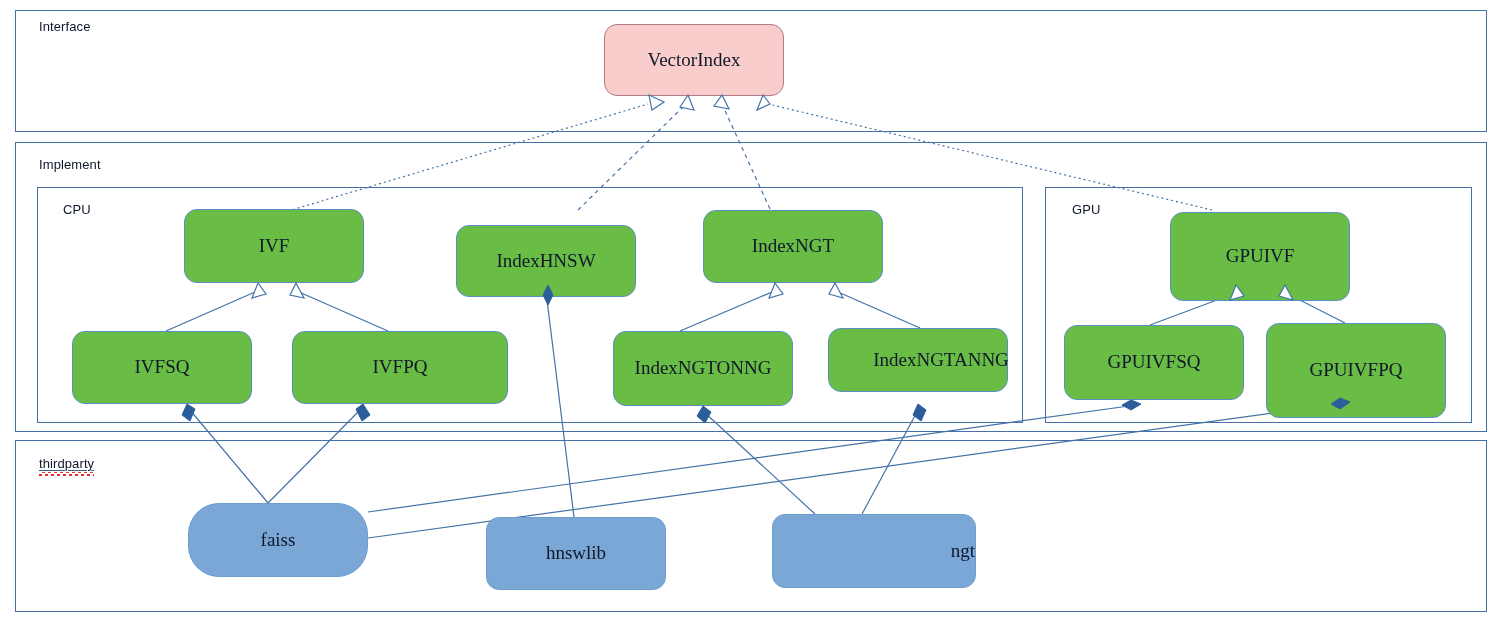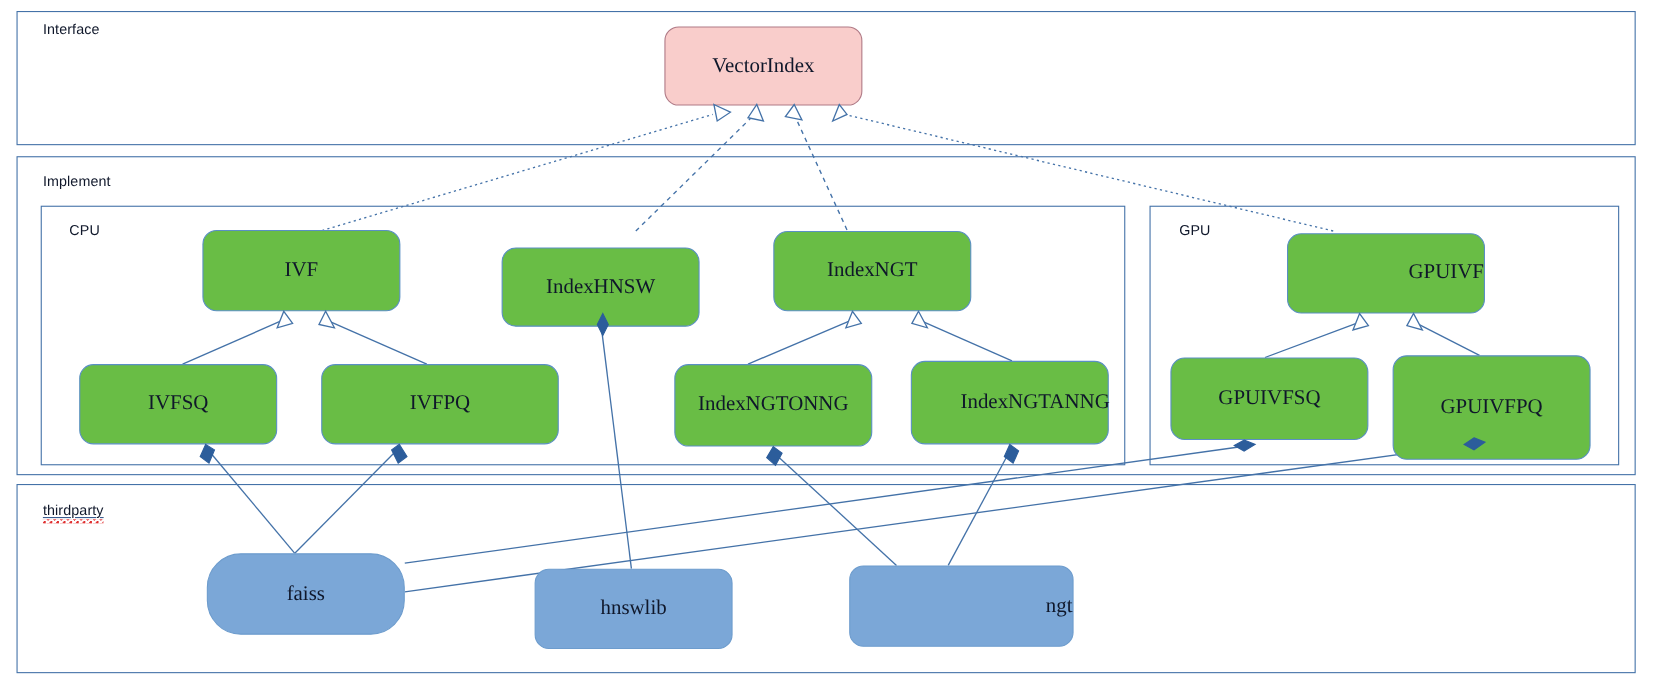--- a/index.html
+++ b/index.html
@@ -166,33 +166,33 @@
       </div>
       <div class="node impl" style="left: 184px; top: 209px; width: 180px; height: 74px;">
         <span>IVF</span>
       </div>
       <div class="node impl" style="left: 456px; top: 213px; width: 180px; height: 72px; margin-top: 12px;">
         <span>IndexHNSW</span>
       </div>
       <div class="node impl" style="left: 703px; top: 210px; width: 180px; height: 73px;">
         <span>IndexNGT</span>
       </div>
-      <div class="node impl" style="left: 1170px; top: 212px; width: 180px; height: 73px; justify-content: flex-end;">
+      <div class="node impl" style="left: 1170px; top: 212px; width: 180px; height: 89px;">
         <span>GPUIVF</span>
       </div>
       <div class="node impl" style="left: 72px; top: 331px; width: 180px; height: 73px;">
         <span>IVFSQ</span>
       </div>
       <div class="node impl" style="left: 292px; top: 331px; width: 216px; height: 73px;">
         <span>IVFPQ</span>
       </div>
       <div class="node impl" style="left: 613px; top: 331px; width: 180px; height: 75px;">
         <span>IndexNGTONNG</span>
       </div>
-      <div class="node impl" style="left: 828px; top: 328px; width: 180px; height: 76px; padding-left: 46px;">
+      <div class="node impl" style="left: 828px; top: 328px; width: 180px; height: 64px; padding-left: 46px;">
         <span>IndexNGTANNG</span>
       </div>
       <div class="node impl" style="left: 1064px; top: 325px; width: 180px; height: 75px;">
         <span>GPUIVFSQ</span>
       </div>
       <div class="node impl" style="left: 1266px; top: 323px; width: 180px; height: 95px;">
         <span>GPUIVFPQ</span>
       </div>
       <div class="node third" style="left: 188px; top: 503px; width: 180px; height: 74px; border-radius: 31px;">
         <span>faiss</span>

